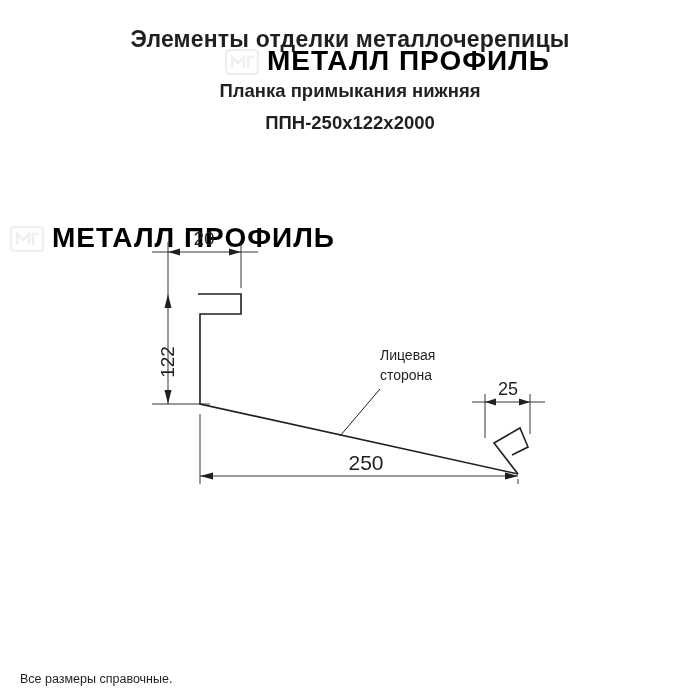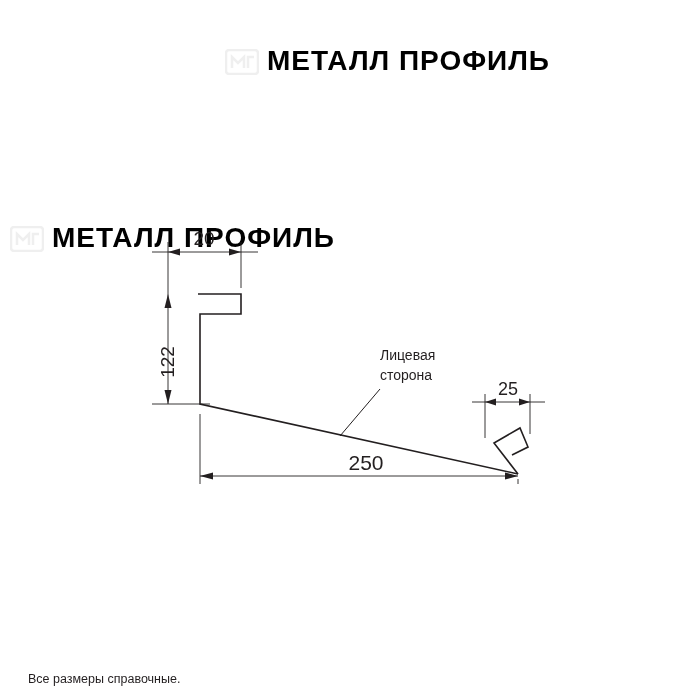--- a/index.html
+++ b/index.html
@@ -67,36 +67,41 @@
   .wm-2 { top: 222px; left: 10px; }
   .wm-logo {
     display: inline-block;
     width: 34px;
     height: 26px;
     vertical-align: -5px;
     margin-right: 8px;
   }
   .footer {
     position: absolute;
-    left: 28px;
+    left: 20px;
     bottom: 12px;
     font-size: 12.5px;
     line-height: 18px;
     color: #231f20;
   }
   svg text {
     font-family: "Liberation Sans", sans-serif;
     fill: #231f20;
   }
 </style>
 </head>
 <body>
 
 <div class="page">
 
+  <div class="title-block">
+    <div class="title-main">Элементы отделки металлочерепицы</div>
+    <div class="title-sub">Планка примыкания нижняя</div>
+    <div class="title-code">ППН-250x122x2000</div>
+  </div>
 
   <div class="watermark wm-1">
     <span class="wm-logo">
       <svg width="34" height="26" viewBox="0 0 34 26">
         <rect x="1" y="1" width="32" height="24" rx="3" fill="none" stroke="#efefef" stroke-width="2.5"></rect>
         <path d="M7 19 L7 8 L13 14 L19 8 L19 19" fill="none" stroke="#efefef" stroke-width="2.5"></path>
         <path d="M23 19 L23 8 L29 8" fill="none" stroke="#efefef" stroke-width="2.5"></path>
       </svg>
     </span><span>МЕТАЛЛ ПРОФИЛЬ</span>
   </div>

